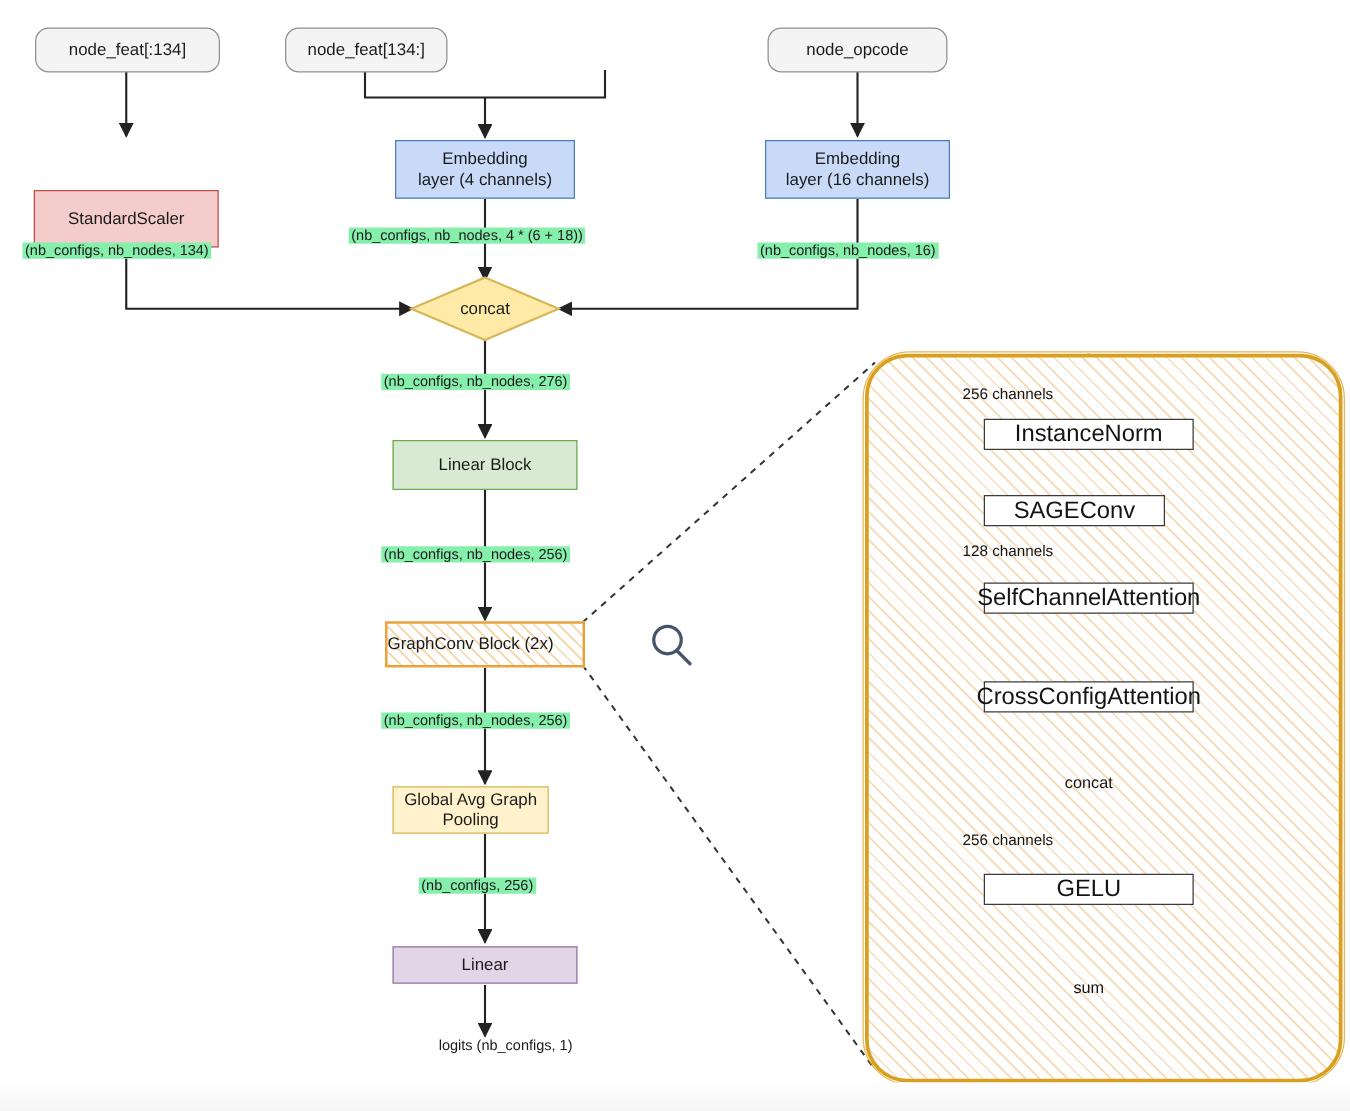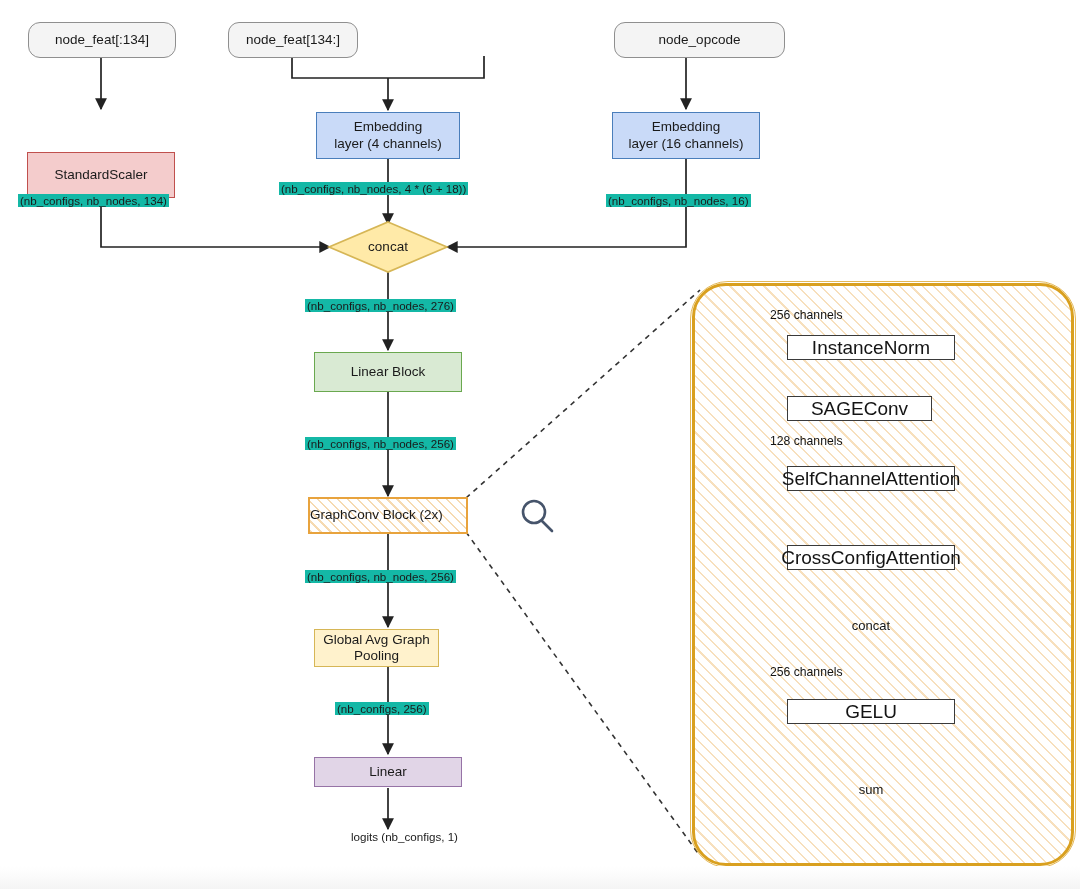--- a/index.html
+++ b/index.html
@@ -41,21 +41,21 @@
     border:2px solid #e8a33d;
     background-color:#ffffff;
     background-image:repeating-linear-gradient(45deg,
         rgba(232,163,61,.40) 0px,rgba(232,163,61,.40) 1.6px,
         rgba(255,255,255,0) 1.6px,rgba(255,255,255,0) 7px);
     font-size:13.5px;color:#1a1a1a;
   }
 
   .edge-label{
     position:absolute;font-size:11.6px;color:#1a1a1a;white-space:nowrap;
-    background:#14b8a6;padding:0 2px;
+    background:#86efac;padding:0 2px;
   }
   .edge-label.nobg{background:transparent;margin-left:31px;}
 
   
   .detail-panel{
     position:absolute;left:692px;top:283px;width:382px;height:583px;
     box-sizing:border-box;
     border:3px solid #d9a01f;border-radius:34px;
     background-color:#ffffff;
     background-image:repeating-linear-gradient(45deg,
@@ -163,30 +163,30 @@
     <polygon points="871,765 926,789 871,813 816,789" fill="#fadec8" stroke="#d6a12a" stroke-width="1.7"></polygon>
 
     <g class="magnifier" transform="translate(520,498)" fill="none" stroke="#46546b" stroke-width="2.6" stroke-linecap="round">
       <circle cx="14" cy="14" r="11"></circle>
       <line x1="22" y1="23" x2="32" y2="33"></line>
     </g>
   </svg>
 
   <div class="detail-panel"></div>
 
-  <div class="node rounded" style="left:28px;top:22px;width:148px;height:36px;border-radius:12px;">
+  <div class="node rounded" style="left:28px;top:22px;width:148px;height:36px;">
     <span>node_feat[:134]</span>
   </div>
 
   <div class="node rounded" style="left:228px;top:22px;width:130px;height:36px;">
     <span>node_feat[134:]</span>
   </div>
 
 
-  <div class="node rounded" style="left:614px;top:22px;width:171px;height:36px;">
+  <div class="node rounded" style="left:614px;top:22px;width:144px;height:36px;">
     <span>node_opcode</span>
   </div>
 
   <div class="node proc scaler" style="left:27px;top:112px;width:148px;height:46px;">
     <span>StandardScaler</span>
   </div>
 
   <div class="node proc embed" style="left:316px;top:112px;width:144px;height:47px;flex-direction:column;">
     <span>Embedding</span>
     <span>layer (4 channels)</span>

